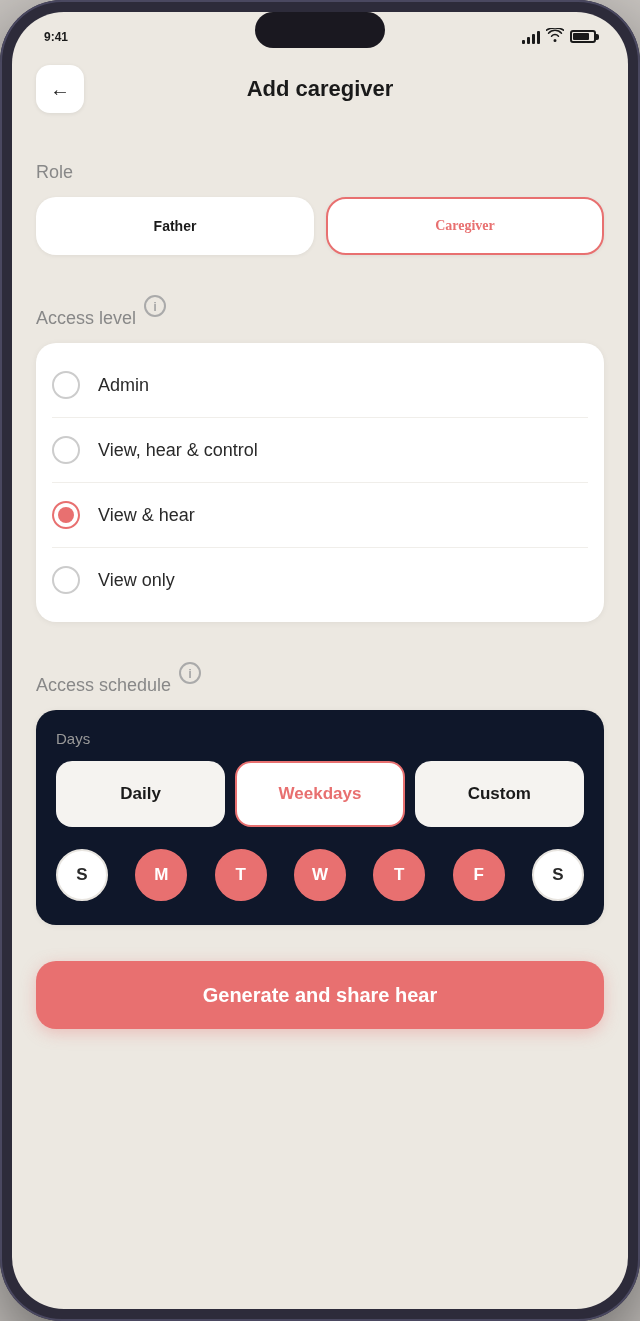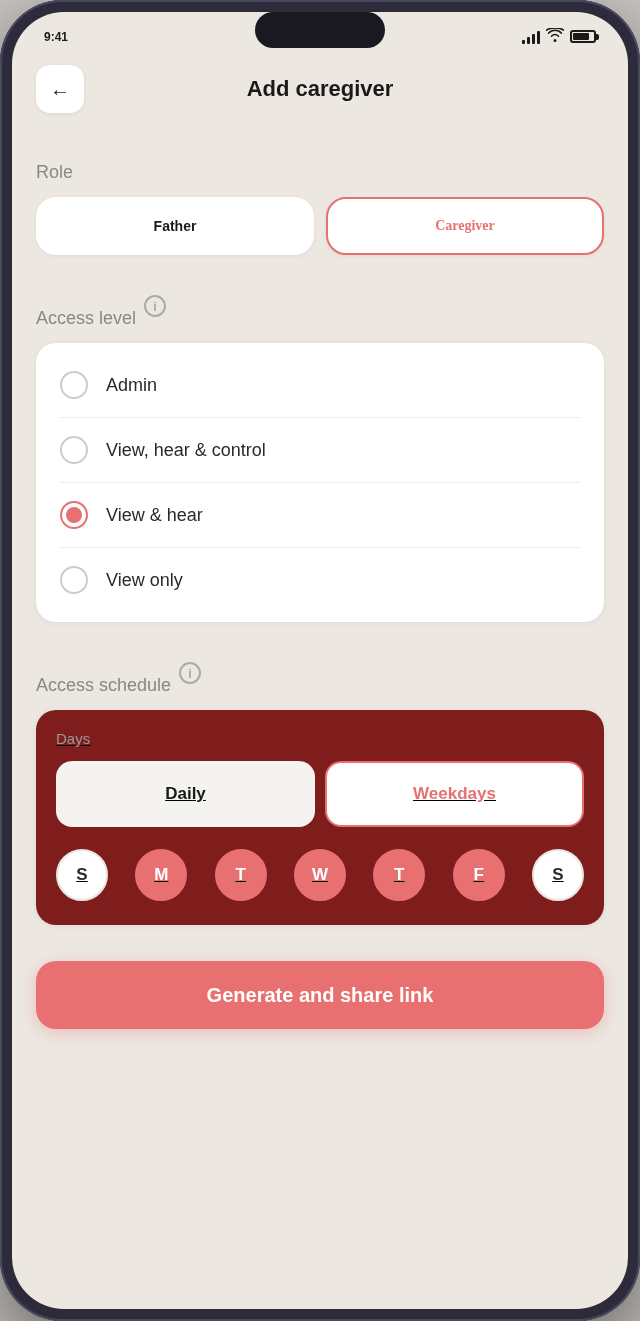--- a/index.html
+++ b/index.html
@@ -222,21 +222,21 @@
       justify-content: center;
       font-size: 13px;
       color: #aaa;
       font-weight: 600;
       cursor: pointer;
     }
 
     .access-card {
       background: white;
       border-radius: 20px;
-      padding: 10px 24px;
+      padding: 10px 16px;
       box-shadow: 0 1px 6px rgba(0,0,0,0.06);
     }
 
     .radio-item {
       display: flex;
       align-items: center;
       gap: 18px;
       padding: 18px 0;
       cursor: pointer;
       border-bottom: 1px solid #f0eeea;
@@ -273,25 +273,24 @@
       color: #2a2a2a;
       font-weight: 400;
     }
 
     
     .access-schedule-section {
       margin-bottom: 28px;
     }
 
     .schedule-card {
-      background: #7f1d1d;
+      background: #0f172a;
       border-radius: 20px;
       padding: 20px 20px 24px 20px;
       box-shadow: 0 1px 6px rgba(0,0,0,0.06);
-      text-decoration: underline;
     }
 
     .days-label {
       font-size: 15px;
       color: #999;
       margin-bottom: 14px;
     }
 
     .day-type-buttons {
       display: flex;
@@ -448,31 +447,32 @@
         <div class="section-label-row">
           <span class="section-label" style="margin-bottom:0">Access schedule</span>
           <div class="info-circle">i</div>
         </div>
         <div class="schedule-card">
           <div class="days-label">Days</div>
 
           <div class="day-type-buttons">
             <button class="day-type-btn">Daily</button>
             <button class="day-type-btn active">Weekdays</button>
+            <button class="day-type-btn">Custom</button>
           </div>
 
           <div class="day-circles">
             <div class="day-circle">S</div>
             <div class="day-circle active">M</div>
             <div class="day-circle active">T</div>
             <div class="day-circle active">W</div>
             <div class="day-circle active">T</div>
             <div class="day-circle active">F</div>
             <div class="day-circle">S</div>
           </div>
         </div>
       </div>
 
-      <button class="generate-btn">Generate and share link</button>
+      <button class="generate-btn">Generate and share hear</button>
 
     </div>
   </div>
 </div>
 
 </body></html>

